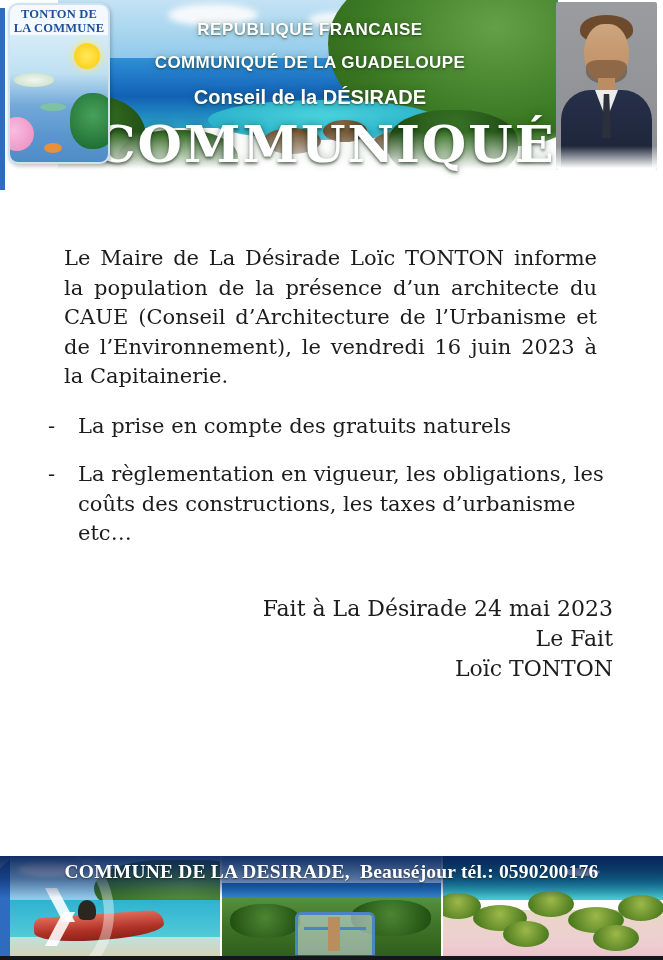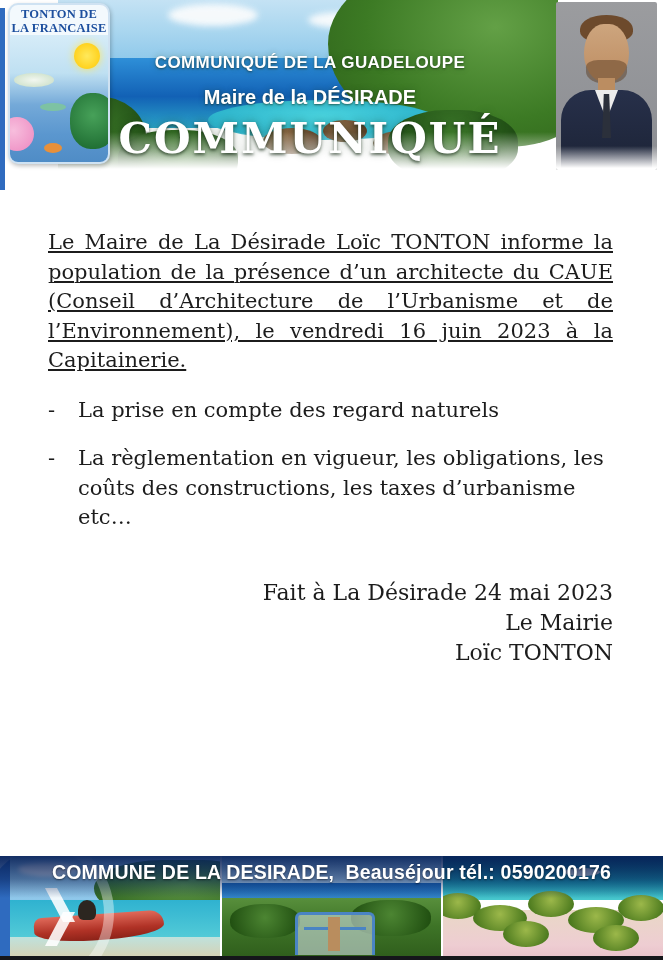--- a/index.html
+++ b/index.html
@@ -37,21 +37,21 @@
   .hp-foliage.f3{right:40px;top:110px;width:130px;height:70px;}
   .hp-fade{position:absolute;left:-4px;right:-4px;bottom:-2px;height:42px;
     background:linear-gradient(180deg,rgba(255,255,255,0) 0%,#ffffff 88%);}
   .header-lines{position:absolute;left:95px;width:430px;top:0;height:172px;text-align:center;
     font-family:"Liberation Sans",sans-serif;color:#ffffff;}
   .hl{position:absolute;left:0;right:0;font-weight:bold;
     text-shadow:0 1px 2px rgba(20,40,20,.55),0 0 6px rgba(30,60,30,.35);}
   .hl.l1{top:20px;font-size:17px;letter-spacing:.5px;}
   .hl.l2{top:53px;font-size:17px;letter-spacing:.4px;}
   .hl.l3{top:86px;font-size:20px;}
-  .hl.title{top:114px;font-size:42px;letter-spacing:2px;
+  .hl.title{top:114px;font-size:51px;letter-spacing:2px;
     font-family:"DejaVu Serif",serif;font-weight:bold;
     text-shadow:0 2px 3px rgba(20,40,20,.6),0 0 8px rgba(30,60,30,.4);}
   
   .logo-card{position:absolute;left:8px;top:3px;width:98px;height:157px;
     background:#f3f9fd;border:2px solid #cfe2f2;border-radius:10px;overflow:hidden;
     box-shadow:1px 2px 4px rgba(0,0,0,.25);z-index:3;}
   .logo-title{padding-top:2px;text-align:center;color:#1d4f9e;font-weight:bold;
     font-size:12.5px;line-height:14px;font-family:"Liberation Serif",serif;letter-spacing:.2px;}
   .logo-art{position:absolute;left:0;right:0;top:30px;bottom:0;
     background:linear-gradient(180deg,#d6ecf8 0%,#bfe0f2 30%,#74a9d8 55%,#5b97cf 78%,#4f8cc6 100%);}
@@ -80,21 +80,21 @@
   .po-suit{position:absolute;left:5px;top:88px;width:91px;height:80px;border-radius:30px 30px 0 0;
     background:linear-gradient(180deg,#27304a 0%,#1c2336 100%);}
   .po-shirt{position:absolute;left:39px;top:88px;width:23px;height:30px;background:#ececec;
     clip-path:polygon(0 0,100% 0,50% 100%);}
   .po-tie{position:absolute;left:46px;top:92px;width:9px;height:44px;background:#2b303b;
     clip-path:polygon(20% 0,80% 0,100% 100%,0 100%);}
   .po-fade{position:absolute;left:-3px;right:-3px;bottom:-2px;height:26px;
     background:linear-gradient(180deg,rgba(255,255,255,0),#ffffff 85%);}
   
   .doc-body{position:absolute;left:48px;right:50px;top:228px;font-size:21px;line-height:29.5px;}
-  .doc-body p{margin:0;text-decoration:underline;}
+  .doc-body p{margin:16px;}
   .p1{text-align:justify;}
   .p2{margin-top:24px;}
   .bullet{position:relative;}
   .b1{margin-top:15px;text-align:justify;}
   .b1 .dash{margin-right:16px;}
   .hang{padding-left:30px;}
   .hang .dash{position:absolute;left:0;top:0;}
   .b2{margin-top:20px;}
   .b3{margin-top:19px;}
   .p3{margin-top:57px;text-align:justify;}
@@ -144,21 +144,21 @@
   .fp3-boat{position:absolute;left:55%;top:12px;width:36px;height:8px;border-radius:50%;background:#f2f2ee;}
   .fp3-sand{position:absolute;left:0;right:0;bottom:0;height:48%;
     background:linear-gradient(180deg,#e9d8c6,#eecdd2 70%,#e7bfc8);}
   .fp3-palms{position:absolute;left:-10px;right:-10px;top:34%;height:40%;}
   .palm{position:absolute;width:46px;height:26px;border-radius:50%;
     background:radial-gradient(circle at 50% 35%,#9cb84a,#4c7a1e 80%);}
   
   .f-overlay{position:absolute;left:0;right:0;top:0;height:42px;z-index:5;
     background:linear-gradient(180deg,rgba(6,32,88,.92) 0%,rgba(6,32,88,.55) 55%,rgba(6,32,88,0) 100%);}
   .f-contact{position:absolute;left:0;right:0;top:5px;z-index:6;text-align:center;
-    color:#ffffff;font-family:Liberation Sans, sans-serif;font-weight:bold;font-size:19.5px;
+    color:#ffffff;font-family:Liberation Serif, serif;font-weight:bold;font-size:19.5px;
     letter-spacing:.2px;text-shadow:0 1px 2px rgba(0,0,0,.5);}
   .f-bottom{position:absolute;left:0;right:0;bottom:0;height:4px;background:#15161a;z-index:7;}
 </style>
 </head>
 <body>
 
 <div class="page">
 
   <div class="edge-strip"></div>
 
@@ -174,29 +174,30 @@
       <div class="hp-rock r1"></div>
       <div class="hp-rock r2"></div>
       <div class="hp-rock r3"></div>
       <div class="hp-foliage f1"></div>
       <div class="hp-foliage f2"></div>
       <div class="hp-foliage f3"></div>
       <div class="hp-fade"></div>
     </div>
 
     <div class="header-lines">
+      <div class="hl l1">REPUBLIQUE FRANCAISE</div>
       <div class="hl l2">COMMUNIQUÉ DE LA GUADELOUPE</div>
-      <div class="hl l3">Maire de la DÉSIRADE</div>
+      <div class="hl l3">Conseil de la DÉSIRADE</div>
       <div class="hl title">COMMUNIQUÉ</div>
     </div>
 
     <div class="logo-card">
       <div class="logo-title">
         <div>TONTON DE</div>
-        <div>LA FRANCAISE</div>
+        <div>LA COMMUNE</div>
       </div>
       <div class="logo-art">
         <div class="la-sun"></div>
         <div class="la-island"></div>
         <div class="la-fish"></div>
         <div class="la-shell"></div>
         <div class="la-plant p1"></div>
         <div class="la-plant p2"></div>
         <div class="la-crab"></div>
       </div>
@@ -211,30 +212,30 @@
       <div class="po-shirt"></div>
       <div class="po-tie"></div>
       <div class="po-fade"></div>
     </div>
   </div>
 
   <div class="doc-body">
     <p class="p1">Le Maire de La Désirade Loïc TONTON informe la population de la présence d’un architecte du CAUE (Conseil d’Architecture de l’Urbanisme et de l’Environnement), le vendredi 16 juin 2023 à la Capitainerie.</p>
 
     <div class="bullet hang b2">
-      <span class="dash">-</span><span>La prise en compte des regard naturels</span>
+      <span class="dash">-</span><span>La prise en compte des gratuits naturels</span>
     </div>
     <div class="bullet hang b3">
       <span class="dash">-</span><span>La règlementation en vigueur, les obligations, les coûts des constructions, les taxes d’urbanisme etc…</span>
     </div>
 
 
     <div class="signoff">
       <div>Fait à La Désirade 24 mai 2023</div>
-      <div>Le Mairie</div>
+      <div>Le Fait</div>
       <div>Loïc TONTON</div>
     </div>
   </div>
 
 
   <div class="footer">
 
     <div class="f-photo">
       <div class="fp1-sky"></div>
       <div class="fp1-cloud"></div>

